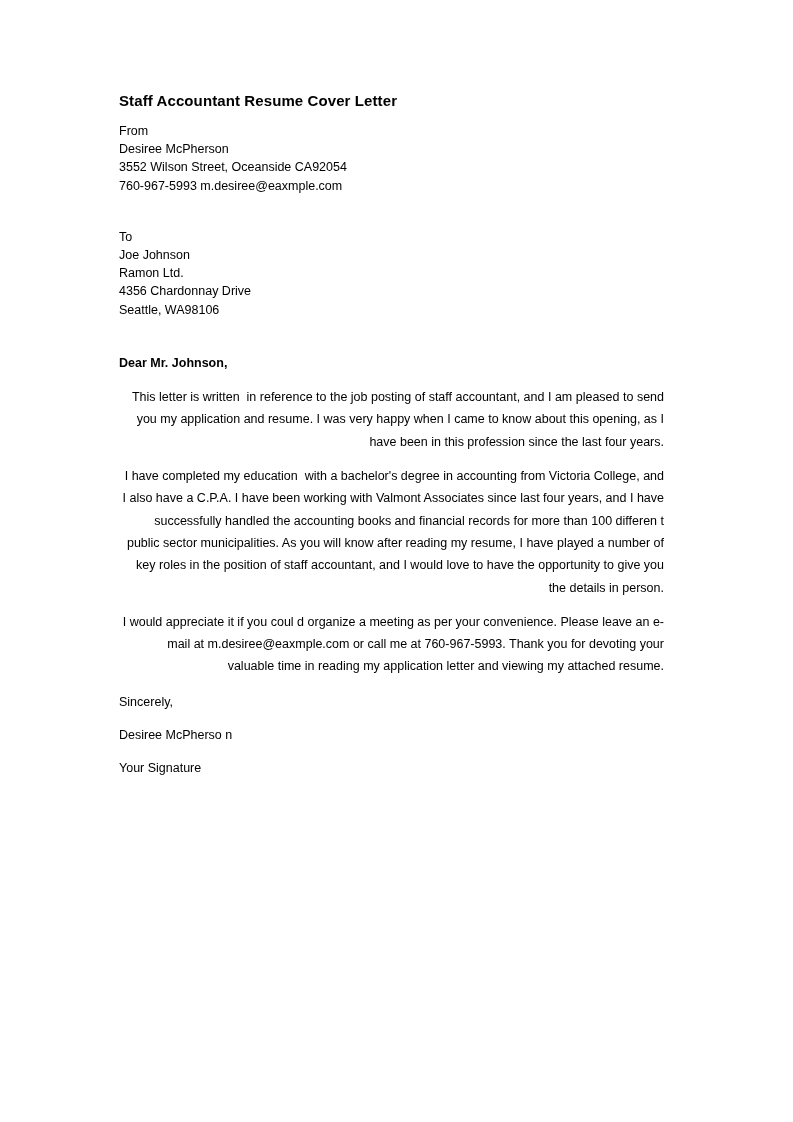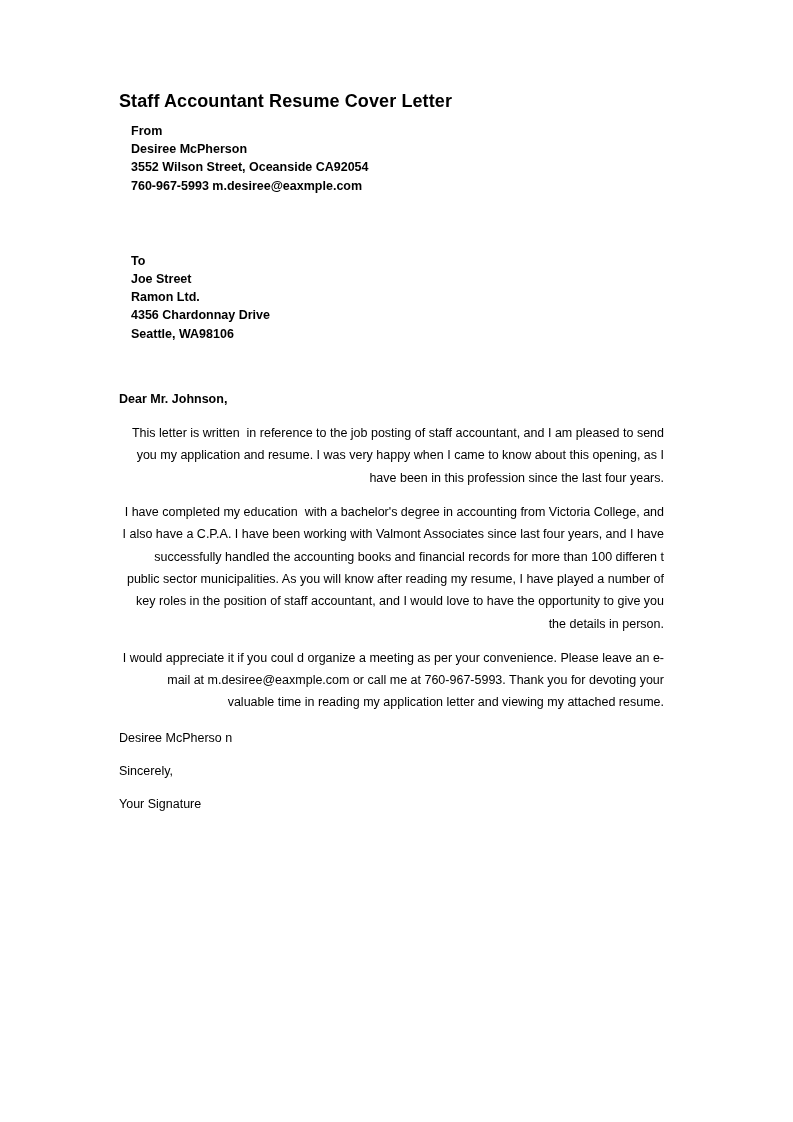--- a/index.html
+++ b/index.html
@@ -28,31 +28,30 @@
   }
 
   .letter {
     position: absolute;
     left: 119px;
     top: 93px;
     width: 545px;
   }
 
   .doc-title {
-    font-size: 18px;
+    font-size: 15px;
     font-weight: bold;
     letter-spacing: 0.1px;
     line-height: 16px;
     margin: 0 0 13px 0;
     white-space: nowrap;
   }
 
   .block {
-    margin: 12px;
-    font-weight: bold;
+    margin: 0;
   }
 
   .addr-line {
     font-size: 12.5px;
     line-height: 18.2px;
     white-space: nowrap;
   }
 
   .gap-sender   { height: 16px; }
   .gap-date     { height: 17px; }
@@ -98,36 +97,36 @@
       <div class="addr-line">760-967-5993 m.desiree@eaxmple.com</div>
     </div>
 
     <div class="gap-sender"></div>
 
 
     <div class="gap-date"></div>
 
     <div class="block">
       <div class="addr-line">To</div>
-      <div class="addr-line">Joe Street</div>
+      <div class="addr-line">Joe Johnson</div>
       <div class="addr-line">Ramon  Ltd.</div>
       <div class="addr-line">4356 Chardonnay Drive</div>
       <div class="addr-line">Seattle, WA98106</div>
     </div>
 
     <div class="gap-to"></div>
 
     <div class="salutation">Dear Mr. Johnson,</div>
 
     <p class="para">This letter is written  in reference to the job posting of staff accountant, and I am pleased to send you my application and resume. I was very happy when I came to know about this opening, as I have been in this profession since the last four years.</p>
 
     <p class="para">I have completed my education  with a bachelor's degree in accounting from Victoria College, and I also have a C.P.A. I have been working with Valmont Associates since last four years, and I have successfully handled the accounting books and financial records for more than 100 differen t public sector municipalities. As you will know after reading my resume, I have played a number of key roles in the position of staff accountant, and I would love to have the opportunity to give you the details in person.</p>
 
     <p class="para last-body">I would appreciate it if you coul d organize a meeting as per your convenience. Please leave an e-mail at m.desiree@eaxmple.com or call me at 760-967-5993. Thank you for devoting your valuable time in reading my application letter and viewing my attached resume.</p>
 
+    <div class="closing-line">Sincerely,</div>
+
     <div class="closing-line">Desiree McPherso n</div>
-
-    <div class="closing-line">Sincerely,</div>
 
     <div class="closing-line final">Your Signature</div>
 
   </div>
 </div>
 
 </body></html>

